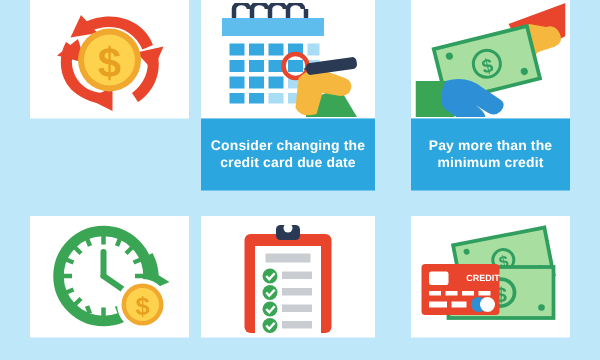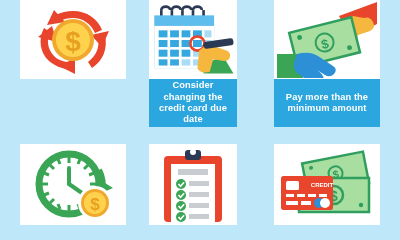--- a/index.html
+++ b/index.html
@@ -29,21 +29,21 @@
     line-height:11.4px;
     text-align:center;
     display:flex;align-items:center;justify-content:center;
     letter-spacing:.1px;
     padding:2px 3px;
     box-sizing:border-box;
   }
 
   
   .col1{left:20px;width:106px;}
-  .col2{left:149px;width:88px;}
+  .col2{left:134px;width:116px;}
   .col3{left:274px;width:106px;}
 
   .rowTop{top:0px;height:79px;}
   .rowTopCap{top:79px;height:48px;}
   .rowBot{top:144px;height:81px;}
 
   svg{display:block;}
 </style>
 </head>
 <body>
@@ -151,21 +151,21 @@
             <circle cx="71" cy="51" r="2.4" fill="#2f9e5e"></circle>
           </g>
 
           <path d="M0 52 L0 76 L26 76 L26 52 Z" fill="#3aa655"></path>
 
           <path d="M20 52 q14 -4 24 4 l12 8 q5 3 1 8 q-4 4 -9 1 l-8 -5 q10 7 5 12 q-5 5 -12 0 l-13 -9 q-6 -5 0 -19 Z" fill="#2d8fd6"></path>
         </svg>
       </div>
     </div>
   </div>
-  <div class="caption col3 rowTopCap">Pay more than the minimum amount</div>
+  <div class="caption col3 rowTopCap">Pay more than the minimum credit</div>
 
   <div class="cell col1 rowBot">
     <div class="panel" style="height:81px;">
       <div class="iconbox">
         <svg width="92" height="74" viewBox="0 0 92 74">
 
           <circle cx="42" cy="36" r="30" fill="none" stroke="#3aa655" stroke-width="7"></circle>
 
           <g stroke="#3aa655" stroke-width="3">
             <path d="M42 9 v6"></path>

